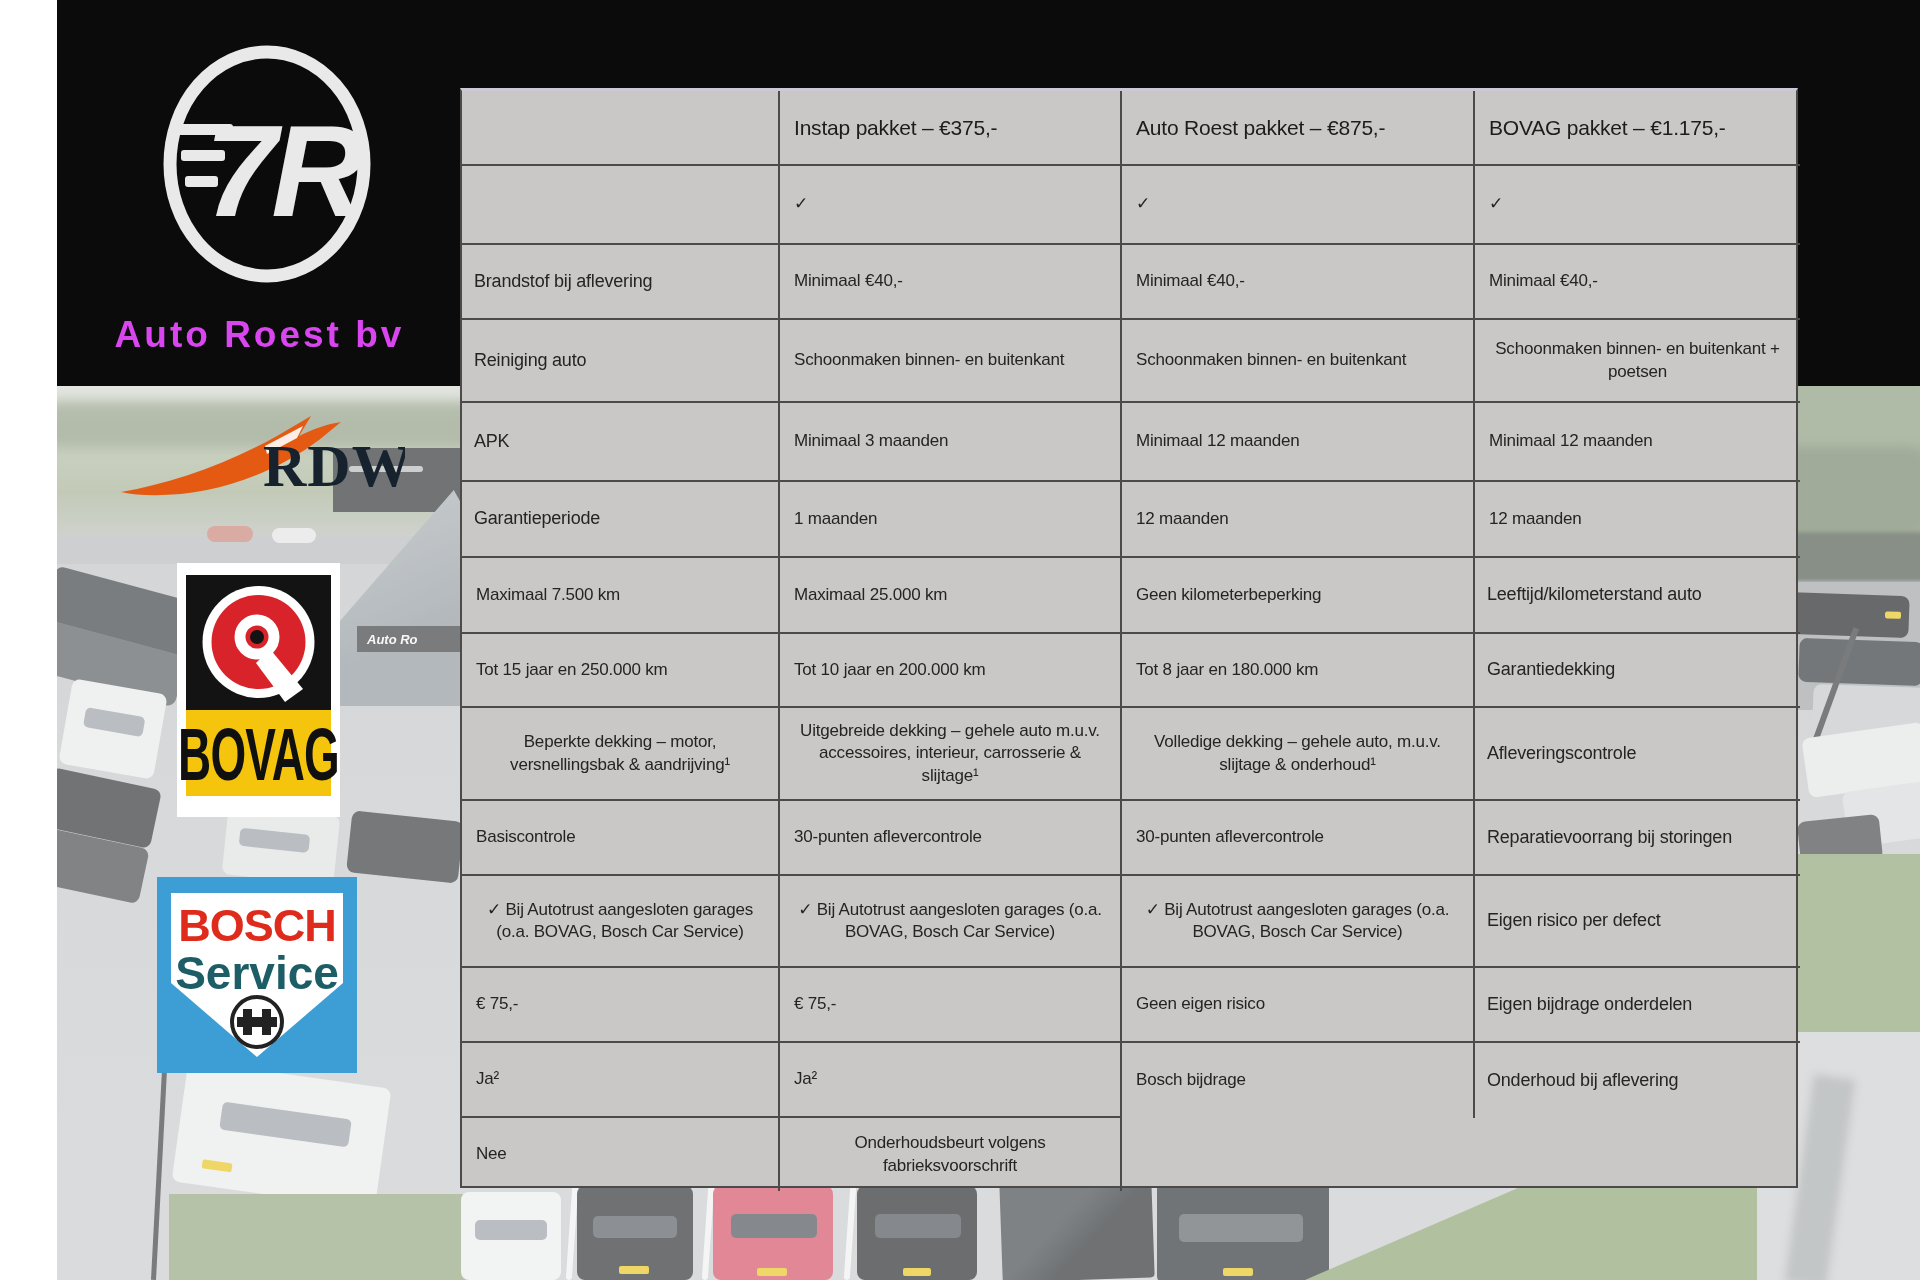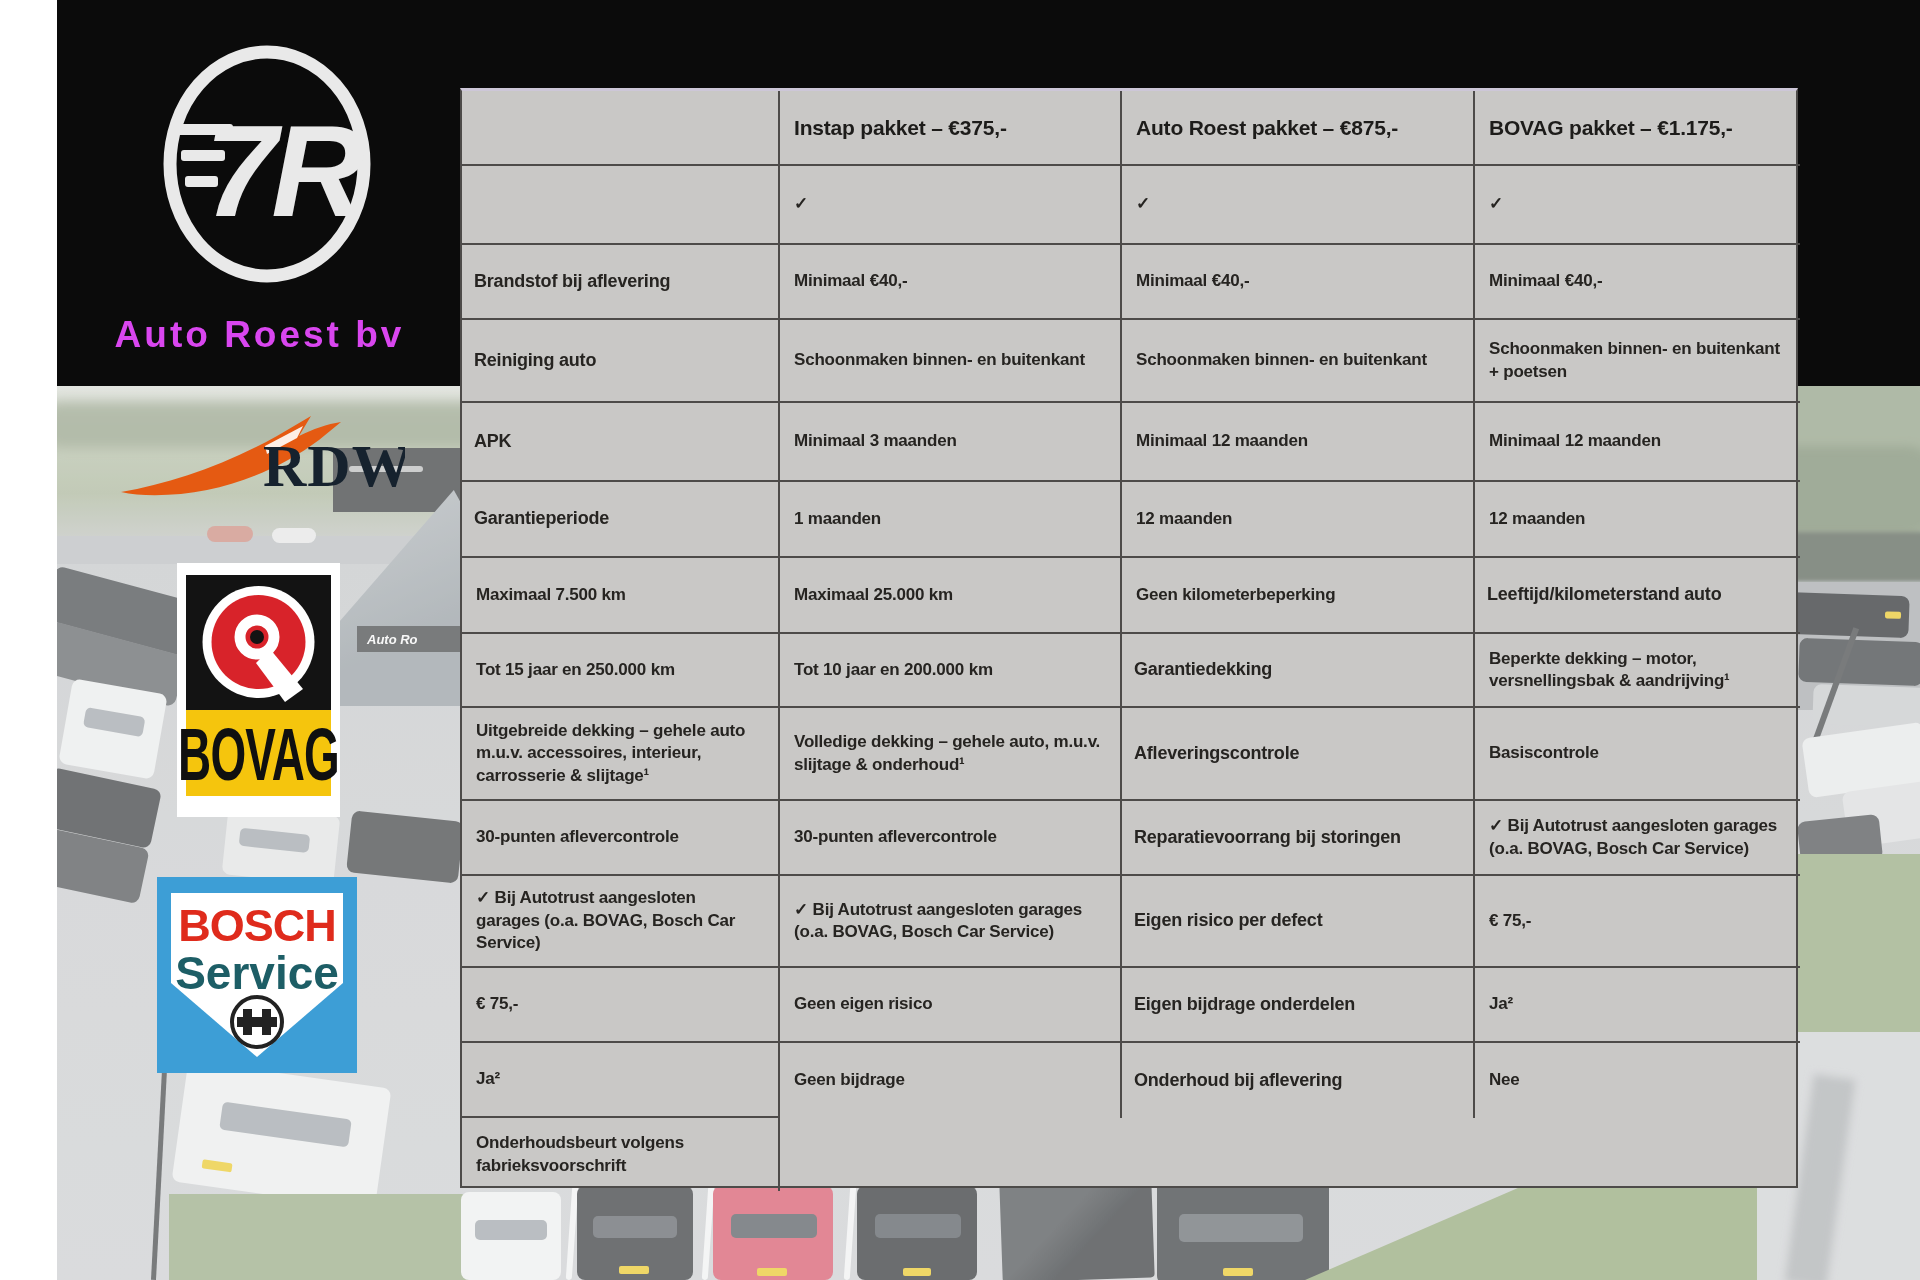--- a/index.html
+++ b/index.html
@@ -41,22 +41,22 @@
   
   .logo-abs{position:absolute;}
 
   
   .tbl{position:absolute;left:460px;top:88px;width:1338px;height:1100px;
        display:grid;box-sizing:border-box;
        grid-template-columns:318px 342px 353px 325px;
        grid-template-rows:75px 79px 75px 83px 79px 76px 76px 74px 93px 75px 92px 75px 75px 73px;
        background:#c9c8c6;border:2px solid #4d4b49;border-top:3px solid #cdc7d8;}
   .cell{box-sizing:border-box;border-right:2px solid #4d4b49;border-bottom:2px solid #4d4b49;
-        display:flex;align-items:center;padding:0 14px;color:#262421;font-weight:bold;
-        font-size:17px;line-height:1.32;letter-spacing:-0.2px;}
+        display:flex;align-items:center;padding:0 14px;color:#262421;font-weight:normal;
+        font-size:17px;line-height:1.32;letter-spacing:-0.2px;text-align:center;}
   .tbl > .cell:nth-child(4n){border-right:none;}
   .tbl > .cell:nth-last-child(-n+4){border-bottom:none;}
   .cell.head{font-size:21px;color:#1d1c1a;}
   .cell.lbl{font-size:18px;padding-left:12px;}
 </style>
 </head>
 <body>
 
 <div class="page">
 
@@ -215,20 +215,21 @@
     <div class="cell val">12 maanden</div>
     <div class="cell val">12 maanden</div>
 
     <div class="cell val">Maximaal 7.500 km</div>
     <div class="cell val">Maximaal 25.000 km</div>
     <div class="cell val">Geen kilometerbeperking</div>
 
     <div class="cell lbl">Leeftijd/kilometerstand auto</div>
     <div class="cell val">Tot 15 jaar en 250.000 km</div>
     <div class="cell val">Tot 10 jaar en 200.000 km</div>
+    <div class="cell val">Tot 8 jaar en 180.000 km</div>
 
     <div class="cell lbl">Garantiedekking</div>
     <div class="cell val">Beperkte dekking – motor, versnellingsbak &amp; aandrijving¹</div>
     <div class="cell val">Uitgebreide dekking – gehele auto m.u.v. accessoires, interieur, carrosserie &amp; slijtage¹</div>
     <div class="cell val">Volledige dekking – gehele auto, m.u.v. slijtage &amp; onderhoud¹</div>
 
     <div class="cell lbl">Afleveringscontrole</div>
     <div class="cell val">Basiscontrole</div>
     <div class="cell val">30-punten aflevercontrole</div>
     <div class="cell val">30-punten aflevercontrole</div>
@@ -239,20 +240,20 @@
     <div class="cell val">✓ Bij Autotrust aangesloten garages (o.a. BOVAG, Bosch Car Service)</div>
 
     <div class="cell lbl">Eigen risico per defect</div>
     <div class="cell val">€ 75,-</div>
     <div class="cell val">€ 75,-</div>
     <div class="cell val">Geen eigen risico</div>
 
     <div class="cell lbl">Eigen bijdrage onderdelen</div>
     <div class="cell val">Ja²</div>
     <div class="cell val">Ja²</div>
-    <div class="cell val">Geen bijdrage</div>
+    <div class="cell val">Bosch bijdrage</div>
 
     <div class="cell lbl">Onderhoud bij aflevering</div>
     <div class="cell val">Nee</div>
     <div class="cell val">Onderhoudsbeurt volgens fabrieksvoorschrift</div>
   </div>
 
 </div>
 
 </body></html>

